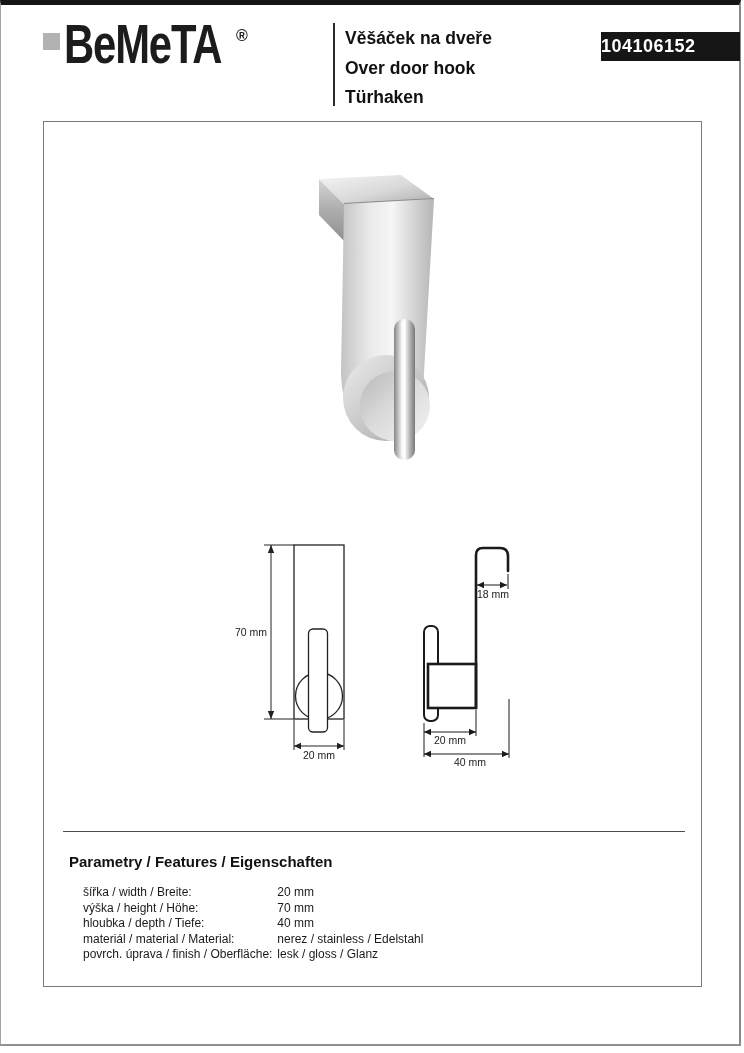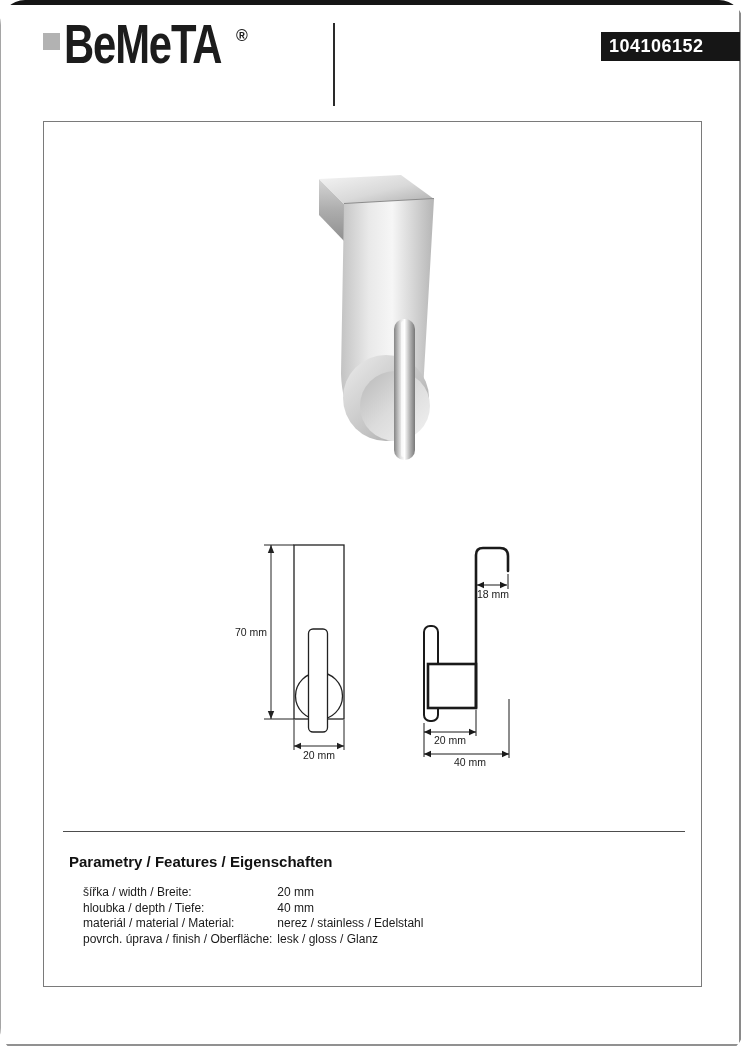--- a/index.html
+++ b/index.html
@@ -1,38 +1,38 @@
 <!DOCTYPE html>
 <html><head>
 <meta charset="utf-8">
 <style>
   html,body { margin:0; padding:0; background:#ffffff; }
   .page {
     position:relative; width:744px; height:1053px; background:#fff;
-    font-family:"Liberation Sans", sans-serif; color:#1a1a1a; overflow:hidden;border-radius:25px;
+    font-family:"Liberation Sans", sans-serif; color:#1a1a1a; overflow:hidden;
   }
   .frame {
     position:absolute; left:0; top:0; width:741px; height:1046px; box-sizing:border-box;
     border-top:5px solid #151515; border-left:1px solid #a5a5a5;
     border-right:2px solid #8a8a8a; border-bottom:2px solid #919191;
   }
   
   .logo-square { position:absolute; left:43px; top:33px; width:17px; height:17px; background:#b2b2b2; }
   .logo-text {
     position:absolute; left:64px; top:17px; font-size:55px; font-weight:bold; line-height:1;
     letter-spacing:-1.5px; transform:scaleX(0.76); transform-origin:left top; color:#1c1c1c;
     white-space:nowrap;
   }
   .logo-reg { position:absolute; left:236px; top:27px; font-size:16px; font-weight:bold; color:#1c1c1c; }
   .header-divider { position:absolute; left:333px; top:23px; width:2px; height:83px; background:#2a2a2a; }
   .titles { position:absolute; left:345px; top:24px; }
   .titles div { font-size:17.5px; font-weight:bold; line-height:29.5px; color:#111; white-space:nowrap; }
   .code-badge {
     position:absolute; left:601px; top:32px; width:139px; height:29px; background:#161616;
-    color:#fff; font-size:18px; font-weight:bold; line-height:29px; padding-left:8px;
+    color:#fff; font-size:18px; font-weight:bold; line-height:29px; 
     letter-spacing:0.5px; box-sizing:border-box;
   }
   
   .content-box {
     position:absolute; left:43px; top:121px; width:659px; height:866px;
     border:1px solid #7a7a7a; box-sizing:border-box; background:#fff;
   }
   .photo-svg   { position:absolute; left:267px; top:39px; }
   .drawing-svg { position:absolute; left:187px; top:404px; }
   .params-separator { position:absolute; left:19px; top:709px; width:622px; height:1px; background:#4d4d4d; }
@@ -51,20 +51,25 @@
 </head>
 <body>
 
 <div class="page">
   <div class="frame"></div>
 
   <div class="logo-square"></div>
   <div class="logo-text">BeMeTA</div>
   <div class="logo-reg">®</div>
   <div class="header-divider"></div>
+  <div class="titles">
+    <div>Věšáček na dveře</div>
+    <div>Over door hook</div>
+    <div>Türhaken</div>
+  </div>
   <div class="code-badge">104106152</div>
 
   <div class="content-box">
 
     <svg class="photo-svg" width="150" height="305" viewBox="0 0 150 305">
       <defs>
         <linearGradient id="flapG" x1="0" y1="0" x2="0" y2="1">
           <stop offset="0" stop-color="#d6d6d6"></stop>
             <stop offset="0.5" stop-color="#adadad"></stop>
             <stop offset="1" stop-color="#8f8f8f"></stop>
@@ -158,20 +163,24 @@
     </svg>
 
     <div class="params-separator"></div>
     <h2 class="params-heading">Parametry / Features / Eigenschaften</h2>
     <div class="param-rows">
       <div class="param-row">
         <span class="param-label">šířka / width / Breite:</span>
         <span class="param-value">20 mm</span>
       </div>
       <div class="param-row">
+        <span class="param-label">výška / height / Höhe:</span>
+        <span class="param-value">70 mm</span>
+      </div>
+      <div class="param-row">
         <span class="param-label">hloubka / depth / Tiefe:</span>
         <span class="param-value">40 mm</span>
       </div>
       <div class="param-row">
         <span class="param-label">materiál / material / Material:</span>
         <span class="param-value">nerez / stainless / Edelstahl</span>
       </div>
       <div class="param-row">
         <span class="param-label">povrch. úprava / finish / Oberfläche:</span>
         <span class="param-value">lesk / gloss / Glanz</span>

